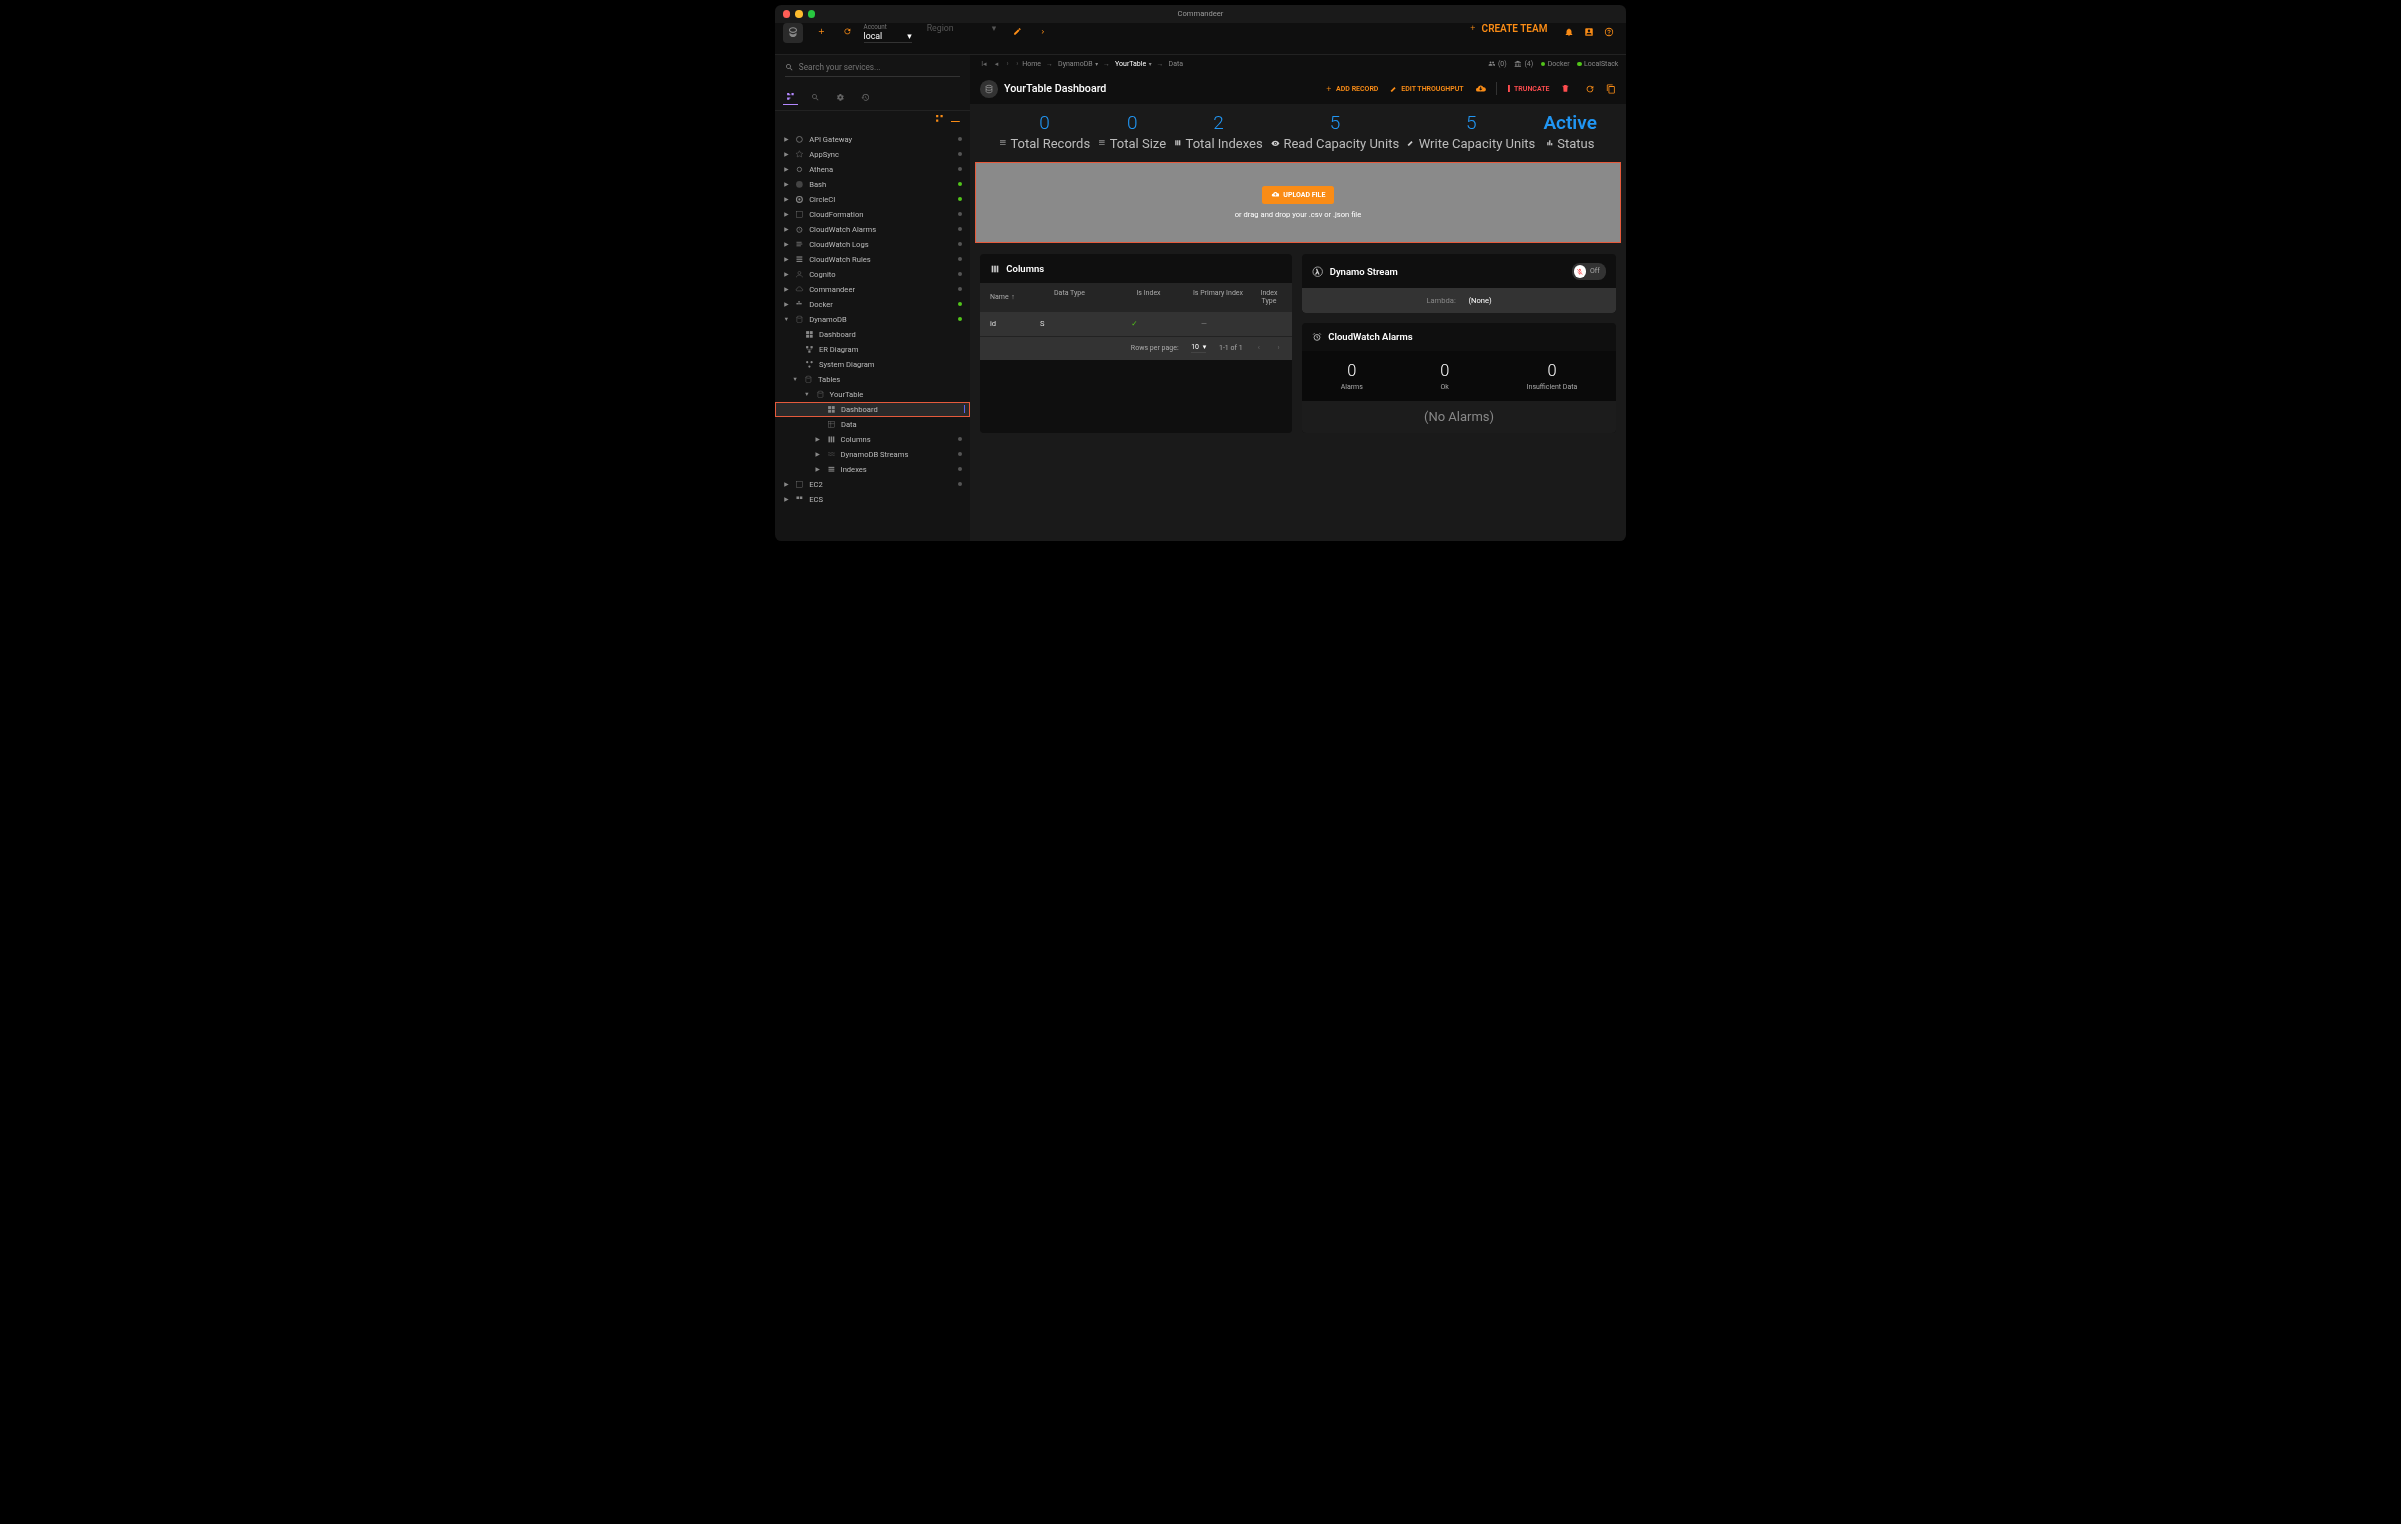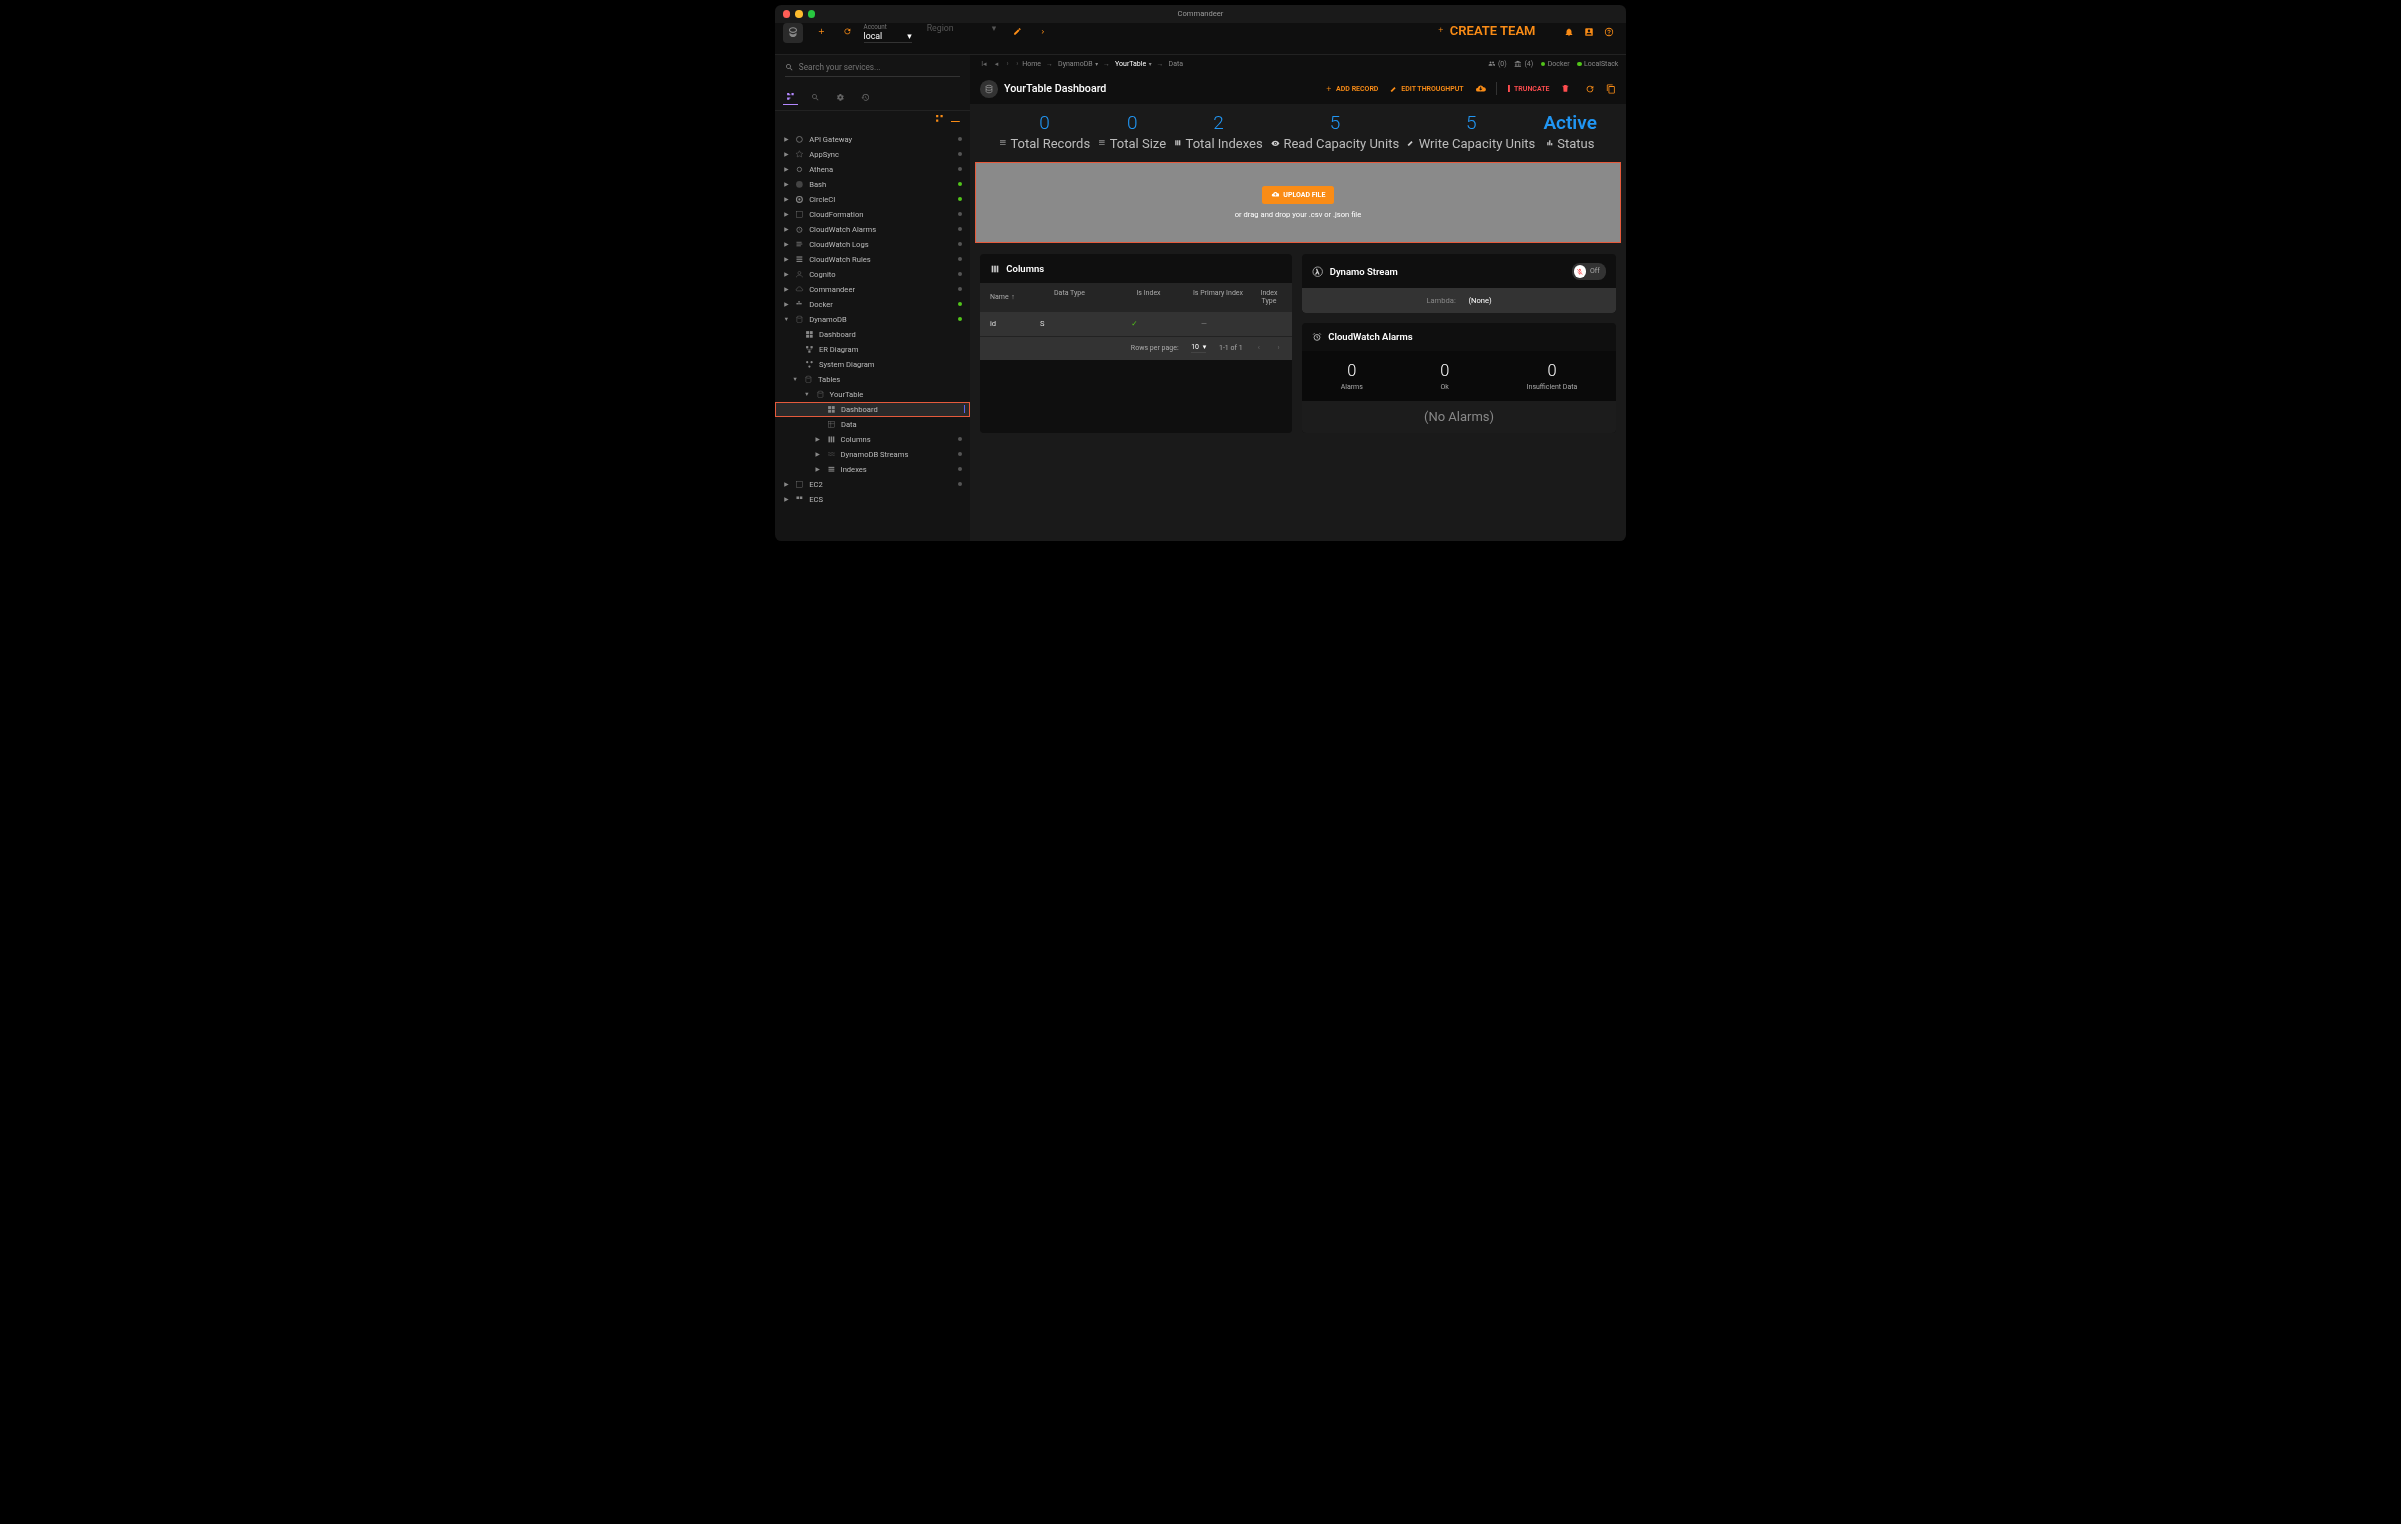--- a/index.html
+++ b/index.html
@@ -15,21 +15,21 @@
 
 .header-bar { height: 32px; background: #0f0f0f; display: flex; align-items: flex-start; padding: 0 8px; border-bottom: 0.6px solid #222; }
 .logo-box { width: 20px; height: 20px; background: #2a2a2a; border-radius: 3.8px; display: flex; align-items: center; justify-content: center; margin-right: 10px; }
 .logo-box svg { width: 14px; height: 14px; }
 .header-icon-btn { width: 17.7px; height: 17.7px; display: flex; align-items: center; justify-content: center; cursor: pointer; color: #fa8c16; margin-right: 7.6px; }
 .account-group { margin-right: 15px; }
 .account-label { font-size: 6.3px; color: #777; }
 .account-value { color: #fff; font-size: 8.8px; display: flex; align-items: center; gap: 25px; border-bottom: 0.6px solid #333; padding-bottom: 1.3px; }
 .region-group { color: #555; font-size: 8.8px; display: flex; align-items: center; gap: 38px; }
 .header-spacer { flex: 1; }
-.create-team-btn { color: #fa8c16; font-weight: 600; font-size: 13px; display: flex; align-items: center; gap: 5px; cursor: pointer; margin-right: 22px; }
+.create-team-btn { color: #fa8c16; font-weight: 600; font-size: 10px; display: flex; align-items: center; gap: 5px; cursor: pointer; margin-right: 10px; }
 .header-right-icon { width: 17.7px; height: 17.7px; display: flex; align-items: center; justify-content: center; cursor: pointer; color: #fa8c16; margin-left: 2.5px; }
 
 .main-area { flex: 1; display: flex; overflow: hidden; }
 
 .sidebar { width: 195px; background: #141414; display: flex; flex-direction: column; overflow: hidden; }
 .search-box { padding: 7.6px 10px; }
 .search-input-wrap { display: flex; align-items: center; gap: 5px; border-bottom: 0.6px solid #333; padding-bottom: 3.8px; }
 .search-input { background: transparent; border: none; color: #888; font-size: 8.2px; flex: 1; outline: none; }
 .sidebar-tabs { display: flex; padding: 5px 7.6px; gap: 10px; border-bottom: 0.6px solid #222; }
 .sidebar-tab { width: 15px; height: 15px; display: flex; align-items: center; justify-content: center; color: #666; cursor: pointer; }

